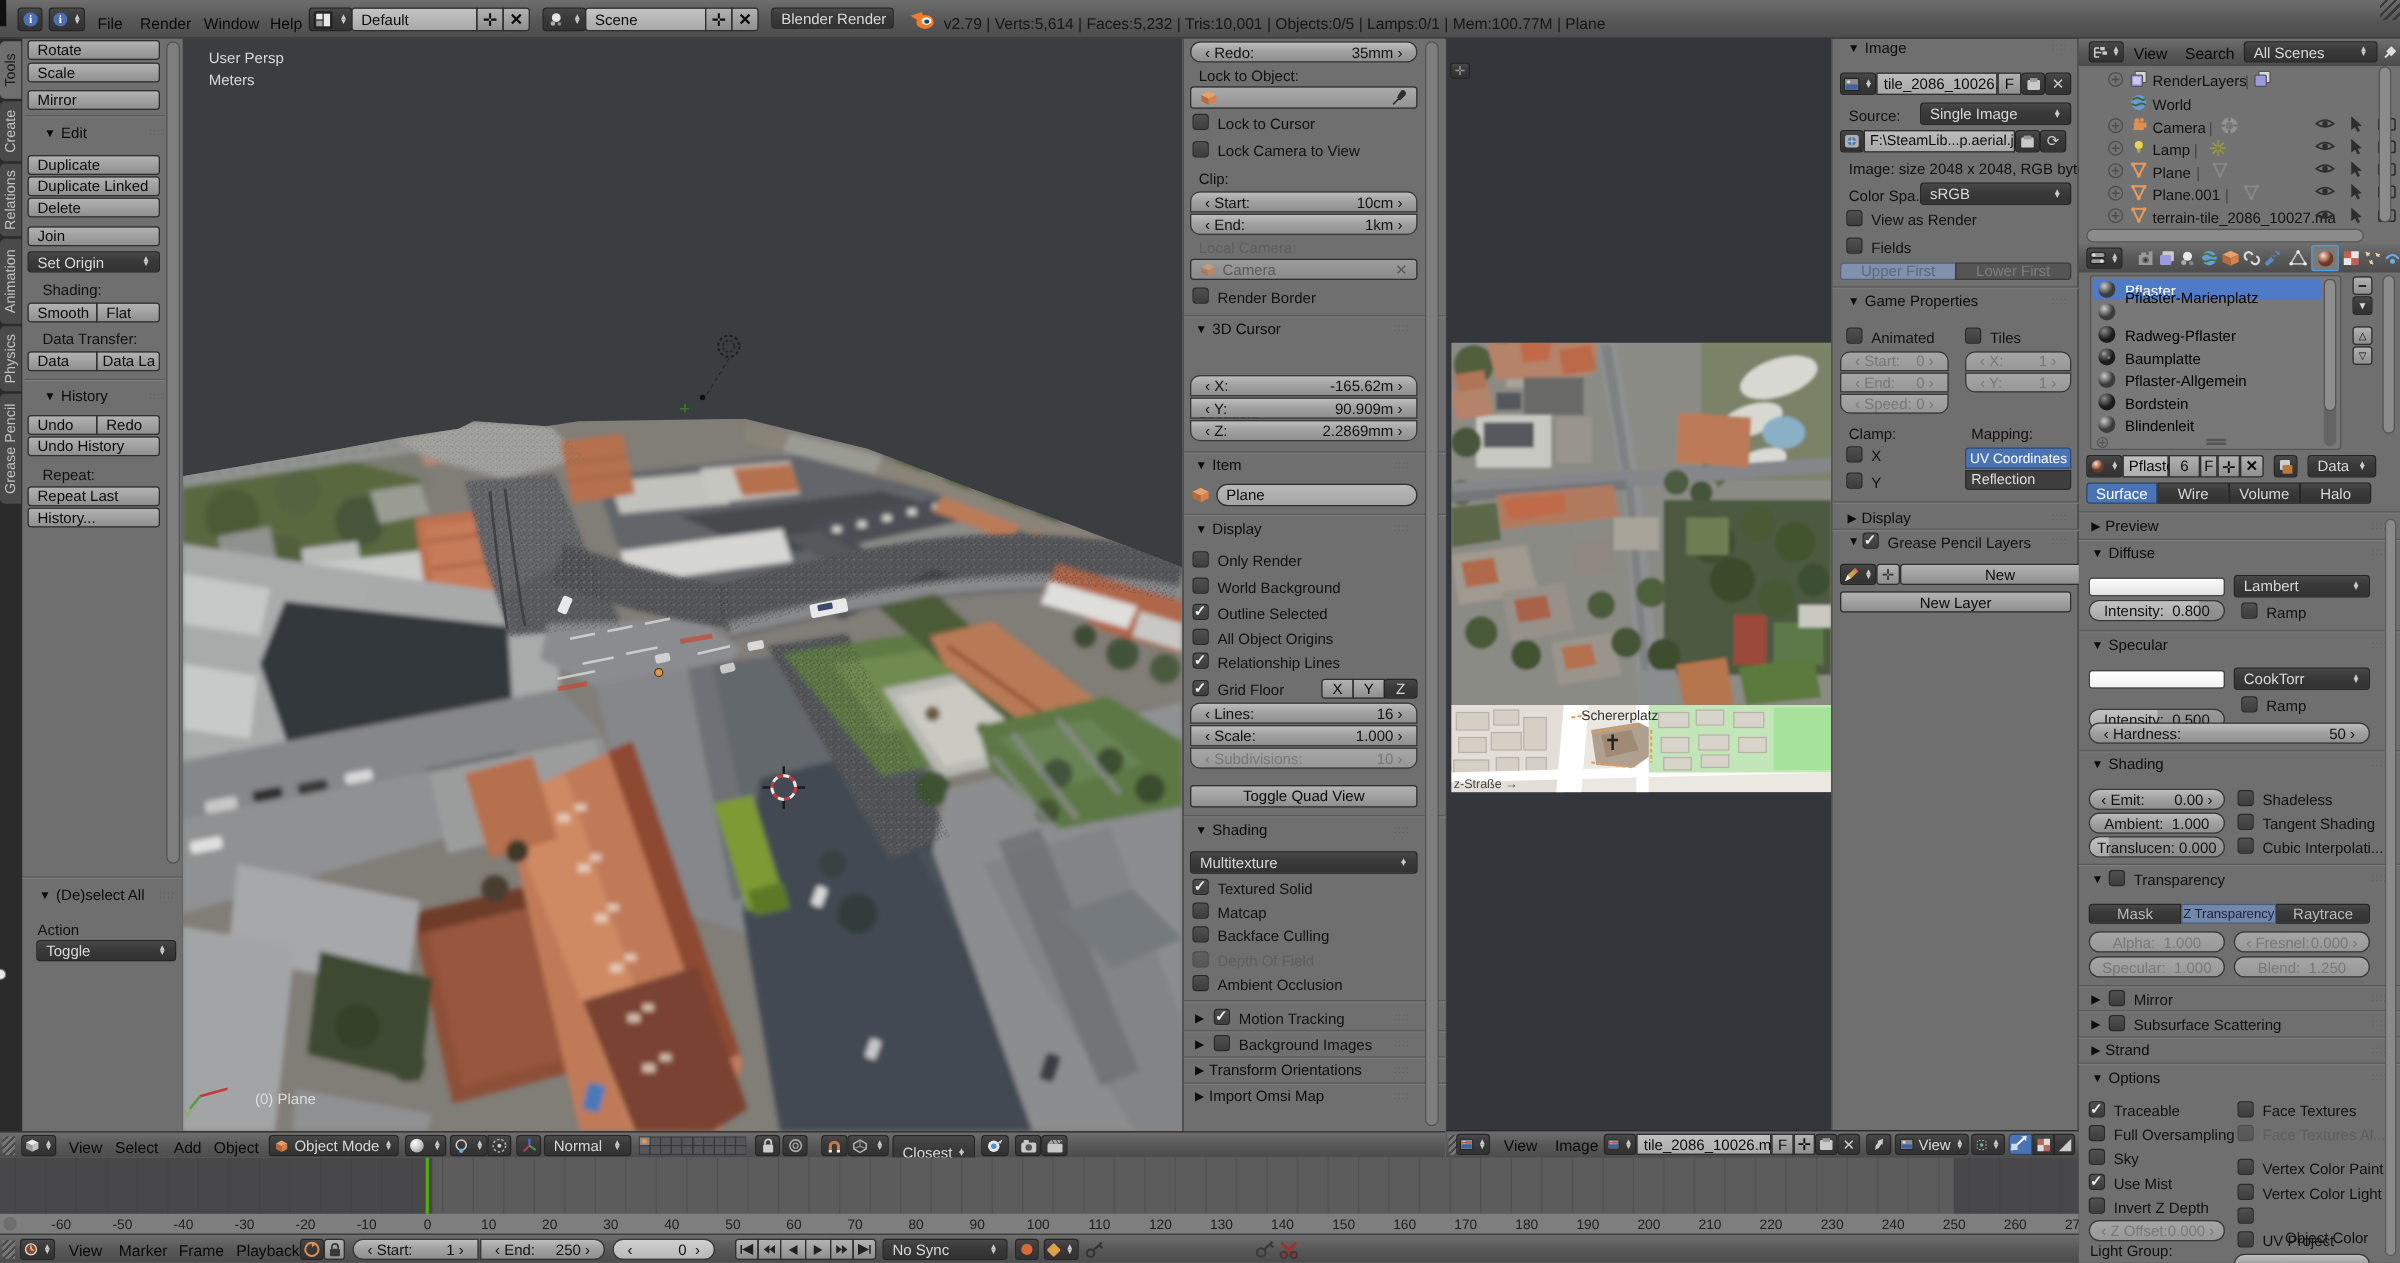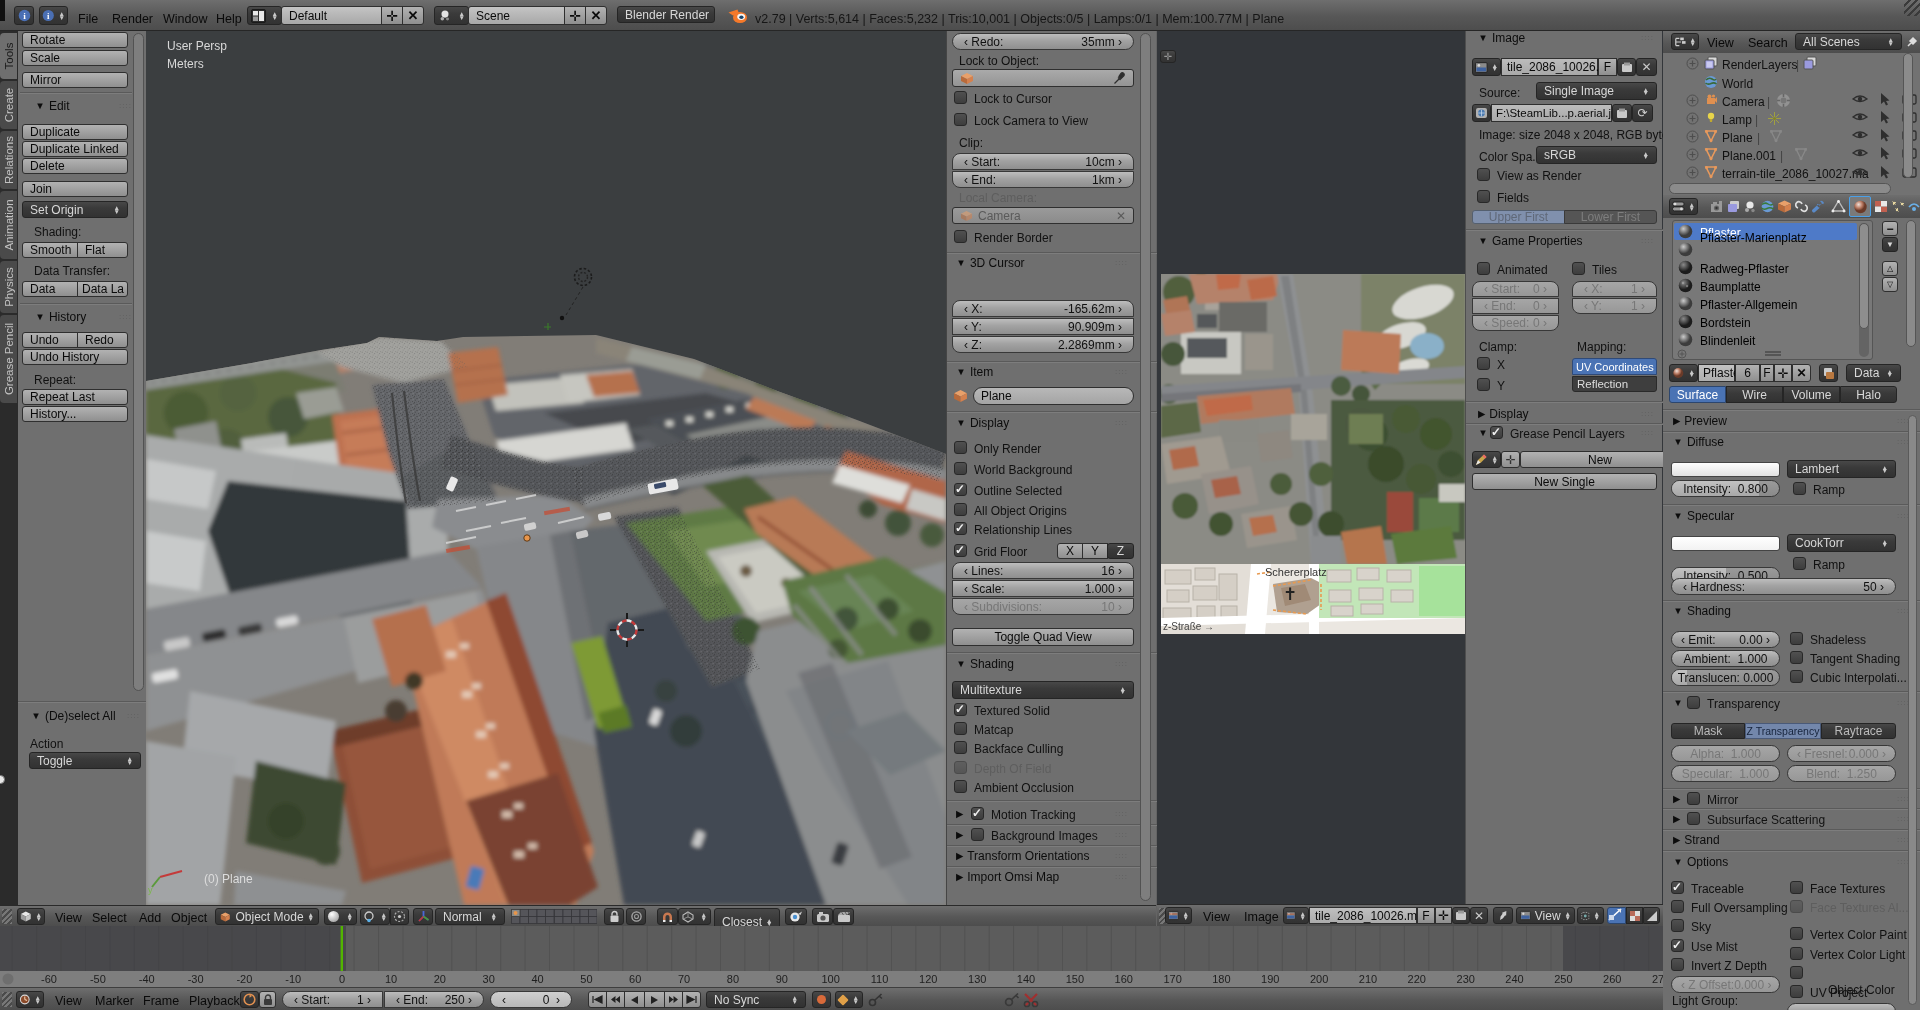--- a/index.html
+++ b/index.html
@@ -970,21 +970,21 @@
           <path d="M9 0.5 L11.5 3 L10 4.5 L7.5 2Z" fill="#e66"></path>
           <path d="M1 11 L3 6 L5.5 8.5Z" fill="#e8e8e8"></path>
         </svg>
         <span class="ud">
           <i>▲</i>
           <i>▼</i>
         </span>
       </div>
     <div class="btn btnc" style="left:35px;top:420px;width:19px;height:17px;color:#333;">✛</div>
     <div class="btn btnc" style="left:54px;top:420px;width:160px;height:17px;">New</div>
-    <div class="btn btnc" style="left:6px;top:442px;width:185px;height:17px;">New Single</div>
+    <div class="btn btnc" style="left:6px;top:442px;width:185px;height:17px;">New Layer</div>
   </div>
   <div class="abs hdr" style="left:0;top:873px;width:506px;height:22px;border-top:1px solid #2a2a2a;" id="uvhdr">
     <div class="abs" style="left:2px;top:3px;width:10px;height:16px;background:repeating-linear-gradient(135deg,#777 0 2px,#4a4a4a 2px 4px);"></div>
     <div class="dk" style="left:8px;top:2px;width:27px;height:17px;padding:0 2px;">
         <svg width="13" height="11" viewBox="0 0 13 11">
           <rect x="0.5" y="0.5" width="12" height="10" rx="1" fill="#8b8b8b" stroke="#222"></rect>
           <rect x="1.5" y="5.5" width="10" height="4" fill="#3e62a0"></rect>
           <circle cx="4" cy="3.4" r="1.4" fill="#d8d8d8"></circle>
           <rect x="1.5" y="3" width="10" height="1.3" fill="#b85c3a"></rect>
         </svg>

